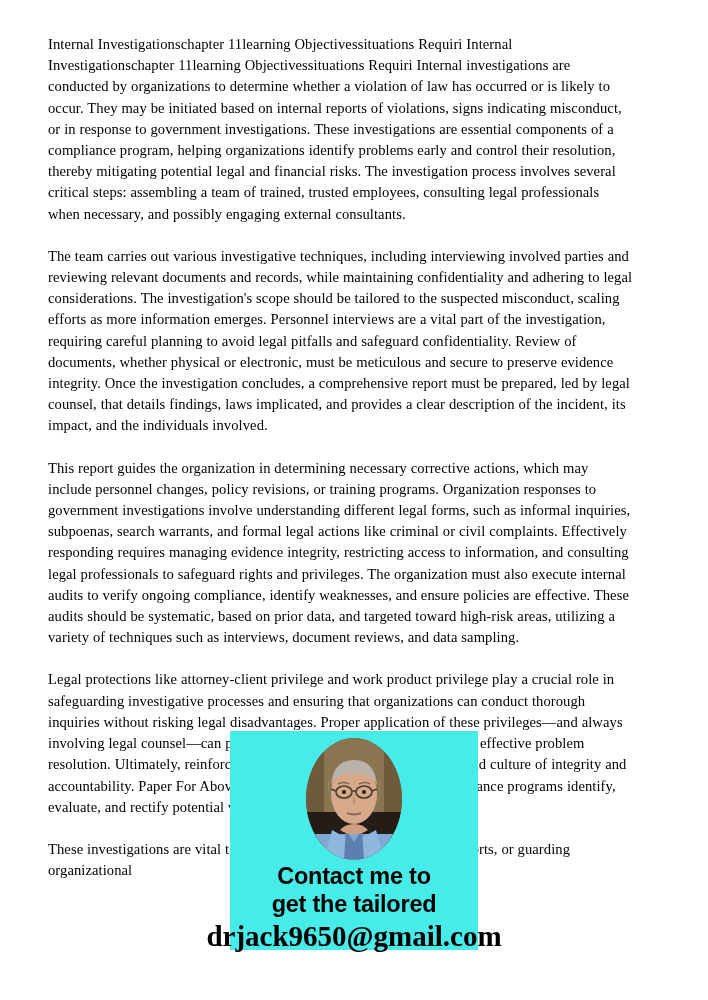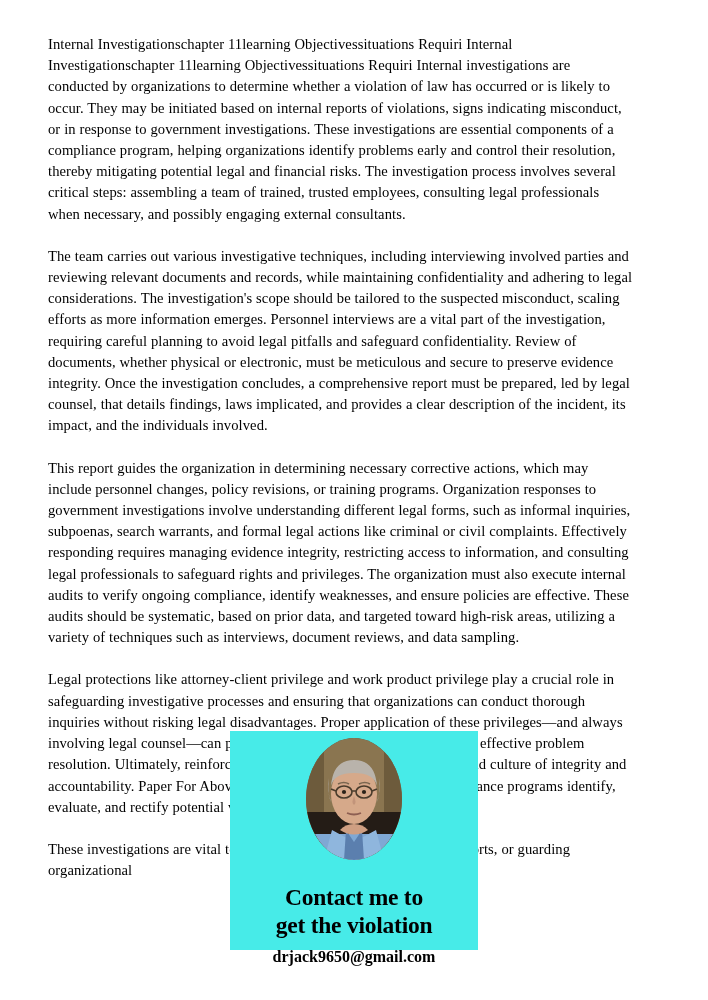--- a/index.html
+++ b/index.html
@@ -64,37 +64,37 @@
     height: 122px;
     border-radius: 50% / 50%;
     overflow: hidden;
     position: relative;
     flex: none;
     background: #6b5b43;
   }
   #contact-photo svg { display: block; width: 100%; height: 100%; }
 
   #contact-headline {
-    margin-top: 23px;
+    margin-top: 2px;
     text-align: center;
-    font-family: Liberation Serif, serif;
+    font-family: Liberation Sans, sans-serif;
     font-weight: bold;
     font-size: 23.5px;
     line-height: 28px;
     color: #000000;
     letter-spacing: -0.01em;
   }
   #contact-headline .hl-line { display: block; white-space: nowrap; }
 
   #contact-email {
     margin-top: 5px;
     text-align: center;
     font-family: "Liberation Serif", "DejaVu Serif", serif;
     font-weight: bold;
-    font-size: 16px;
+    font-size: 29px;
     line-height: 26px;
     color: #000000;
     white-space: nowrap;
   }
 </style>
 </head>
 <body>
 
 <div id="doc-page">
 
@@ -138,20 +138,20 @@
           <path d="M53 46 q6 -3 11 0" stroke="#7a6650" stroke-width="1.5" fill="none"></path>
           <path d="M48 58 q-3 7 0 9 q3 -2 0 -9" fill="#c2947a"></path>
           <path d="M41 75 q7 3 14 0" stroke="#8d5f52" stroke-width="1.8" fill="none"></path>
           <path d="M48 86 q-9 0 -14 6 q14 9 28 0 q-5 -6 -14 -6 Z" fill="#cf9f82"></path>
         </g>
       </svg>
     </div>
 
     <div id="contact-headline">
       <span class="hl-line">Contact me to</span>
-      <span class="hl-line">get the violation</span>
+      <span class="hl-line">get the tailored</span>
     </div>
 
     <div id="contact-email">drjack9650@gmail.com</div>
 
   </div>
 
 </div>
 
 </body></html>

